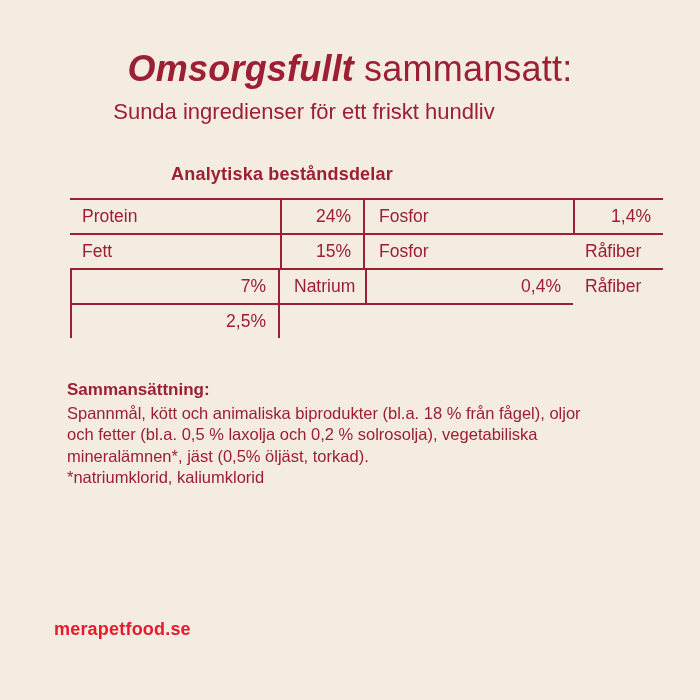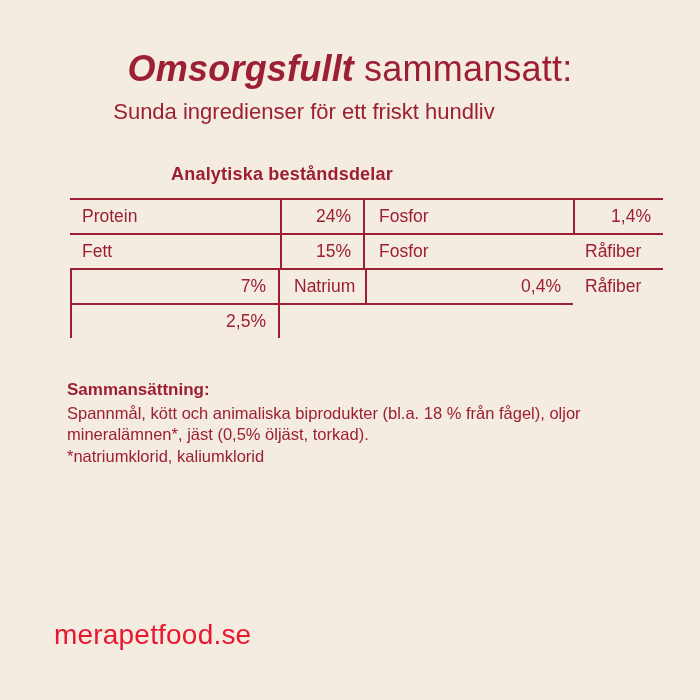--- a/index.html
+++ b/index.html
@@ -71,21 +71,21 @@
   }
   .composition .comp-heading{
     font-weight:700;
     font-size:17px;
     margin-bottom:2px;
   }
   .composition .comp-line{white-space:pre-wrap;}
   
   .footer{
     position:absolute;left:54px;top:619px;
-    font-size:28px;font-weight:400;
+    font-size:18px;font-weight:700;
     color:var(--accent-red);
     letter-spacing:.2px;
   }
 </style>
 </head>
 <body>
 
 <div class="canvas">
 
   <h1 class="title"><span class="emph">Omsorgsfullt</span><span class="rest">sammansatt:</span></h1>
@@ -112,19 +112,20 @@
 
     <div class="cell lbl">Råfiber</div>
     <div class="cell val l-val">2,5%</div>
     <div class="cell lbl r-lbl"></div>
     <div class="cell val r-val no-vline"></div>
   </div>
 
   <div class="composition">
     <div class="comp-heading">Sammansättning:</div>
     <div class="comp-line">Spannmål, kött och animaliska biprodukter (bl.a. 18 % från fågel), oljor</div>
+    <div class="comp-line">och fetter (bl.a. 0,5 % laxolja och 0,2 % solrosolja), vegetabiliska</div>
     <div class="comp-line">mineralämnen*, jäst (0,5% öljäst, torkad).</div>
     <div class="comp-line">*natriumklorid, kaliumklorid</div>
   </div>
 
   <div class="footer">merapetfood.se</div>
 
 </div>
 
 </body></html>

